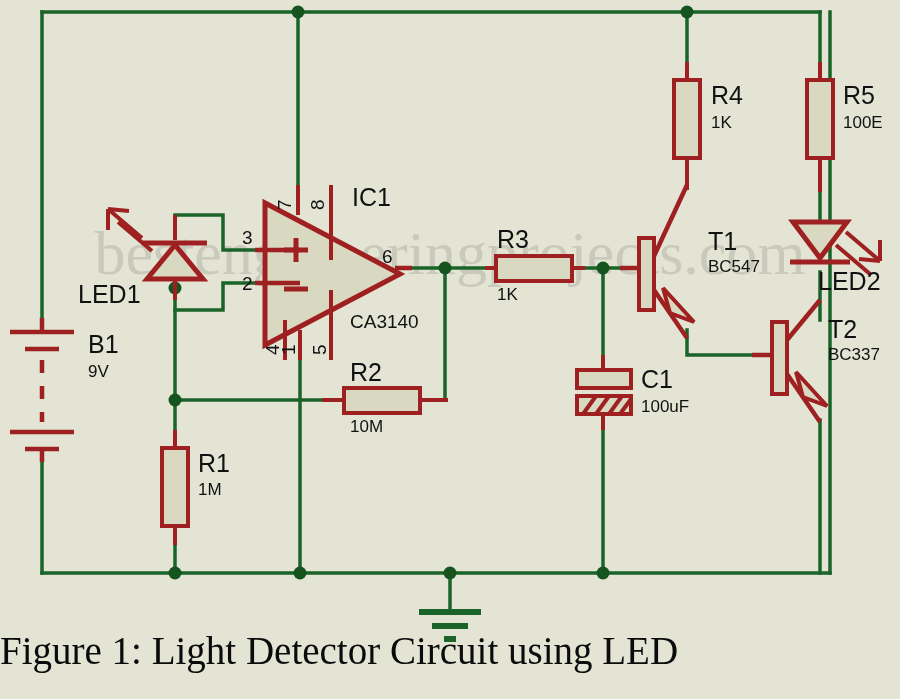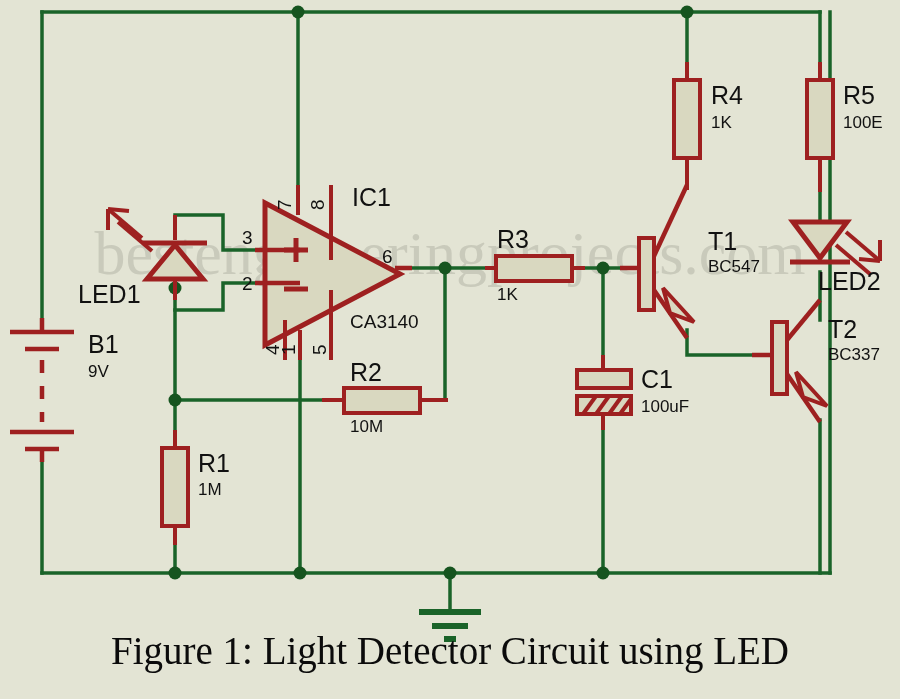--- a/index.html
+++ b/index.html
@@ -35,21 +35,20 @@
     letter-spacing: 0px;
     white-space: nowrap;
     pointer-events: none;
     user-select: none;
   }
   .caption {
     position: absolute;
     left: 0;
     top: 628px;
     width: 900px;
-    text-align: center;
     font-family: "Liberation Serif", serif;
     font-size: 39px;
     color: #0b0b0b;
   }
   svg text {
     font-family: "Liberation Sans", sans-serif;
     fill: #111111;
   }
   .reflabel { font-size: 25px; }
   .valuelabel { font-size: 17px; }

